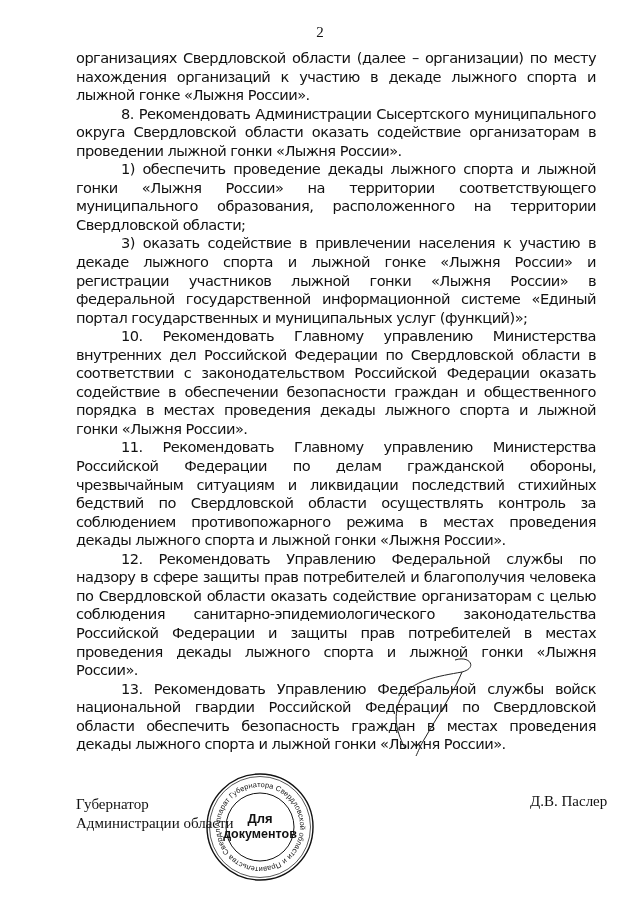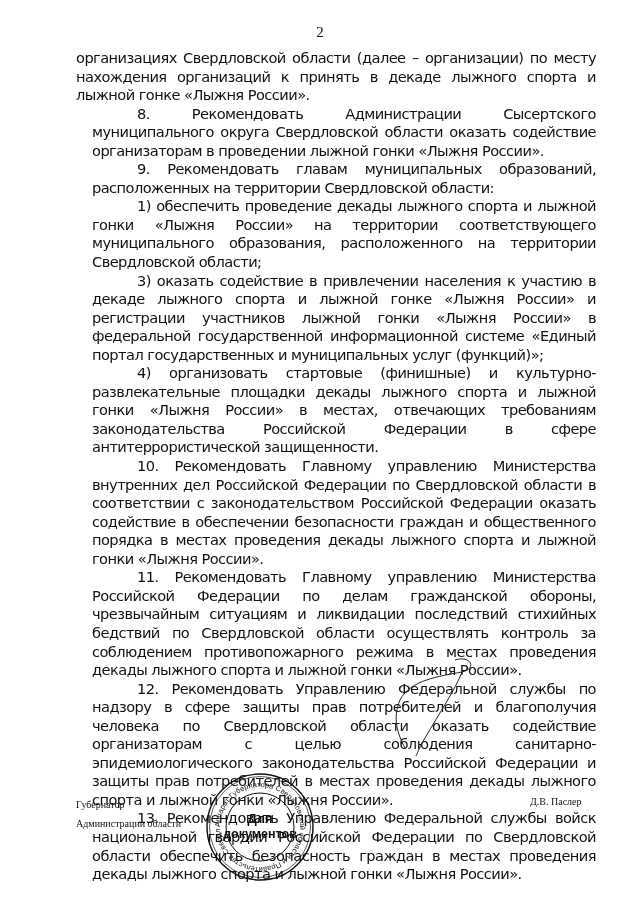--- a/index.html
+++ b/index.html
@@ -13,41 +13,39 @@
     position: absolute; top: 23px; left: 0; width: 640px; text-align: center;
     font-size: 14.5px; line-height: 18px;
   }
   .body-text {
     position: absolute; left: 76px; top: 49px; width: 520px;
     font-size: 14.6px; line-height: 18.55px; text-align: justify;
     font-family: "DejaVu Sans", sans-serif; letter-spacing: -0.55px;
     word-spacing: 0px;
   }
   .body-text p { margin: 0; text-indent: 0; }
-  .body-text p.indent { text-indent: 45px; margin-left: 16px; }
+  .body-text p.indent { text-indent: 45px; }
   .serif { font-family: "Liberation Serif", serif; letter-spacing: 0; font-size: 15px; }
-  .sig-block { position: absolute; font-family: "Liberation Serif", serif; font-size: 10px; line-height: 19px; color: #111; }
+  .sig-block { position: absolute; font-family: "Liberation Serif", serif; font-size: 15px; line-height: 19px; color: #111; }
   .sig-left { left: 76px; top: 795px; }
   .sig-right { left: 530px; top: 792px; }
   .stamp { position: absolute; left: 205px; top: 772px; width: 110px; height: 110px; }
   .scribble { position: absolute; left: 0; top: 0; width: 640px; height: 905px; pointer-events: none; }
 </style>
 </head>
 <body>
 
 <div class="page">
   <div class="page-number serif">2</div>
 
   <div class="body-text">
-    <p>организациях Свердловской области (далее – организации) по месту нахождения организаций к принять в декаде лыжного спорта и лыжной гонке «Лыжня России».</p>
+    <p>организациях Свердловской области (далее – организации) по месту нахождения организаций к участию в декаде лыжного спорта и лыжной гонке «Лыжня России».</p>
     <p class="indent">8. Рекомендовать Администрации Сысертского муниципального округа Свердловской области оказать содействие организаторам в проведении лыжной гонки «Лыжня России».</p>
-    <p class="indent">9. Рекомендовать главам муниципальных образований, расположенных на территории Свердловской области:</p>
     <p class="indent">1) обеспечить проведение декады лыжного спорта и лыжной гонки «Лыжня России» на территории соответствующего муниципального образования, расположенного на территории Свердловской области;</p>
     <p class="indent">3) оказать содействие в привлечении населения к участию в декаде лыжного спорта и лыжной гонке «Лыжня России» и регистрации участников лыжной гонки «Лыжня России» в федеральной государственной информационной системе «Единый портал государственных и муниципальных услуг (функций)»;</p>
-    <p class="indent">4) организовать стартовые (финишные) и культурно-развлекательные площадки декады лыжного спорта и лыжной гонки «Лыжня России» в местах, отвечающих требованиям законодательства Российской Федерации в сфере антитеррористической защищенности.</p>
     <p class="indent">10. Рекомендовать Главному управлению Министерства внутренних дел Российской Федерации по Свердловской области в соответствии с законодательством Российской Федерации оказать содействие в обеспечении безопасности граждан и общественного порядка в местах проведения декады лыжного спорта и лыжной гонки «Лыжня России».</p>
     <p class="indent">11. Рекомендовать Главному управлению Министерства Российской Федерации по делам гражданской обороны, чрезвычайным ситуациям и ликвидации последствий стихийных бедствий по Свердловской области осуществлять контроль за соблюдением противопожарного режима в местах проведения декады лыжного спорта и лыжной гонки «Лыжня России».</p>
     <p class="indent">12. Рекомендовать Управлению Федеральной службы по надзору в сфере защиты прав потребителей и благополучия человека по Свердловской области оказать содействие организаторам с целью соблюдения санитарно-эпидемиологического законодательства Российской Федерации и защиты прав потребителей в местах проведения декады лыжного спорта и лыжной гонки «Лыжня России».</p>
     <p class="indent">13. Рекомендовать Управлению Федеральной службы войск национальной гвардии Российской Федерации по Свердловской области обеспечить безопасность граждан в местах проведения декады лыжного спорта и лыжной гонки «Лыжня России».</p>
 
   </div>
 
   <svg class="scribble" viewBox="0 0 640 905">
     <path d="M455,660 C470,655 478,668 462,672 C440,676 410,680 400,700 C392,718 398,735 405,748" fill="none" stroke="#222" stroke-width="1"></path>
     <path d="M462,672 C455,690 440,712 425,738 C420,746 418,752 416,756" fill="none" stroke="#222" stroke-width="1"></path>

